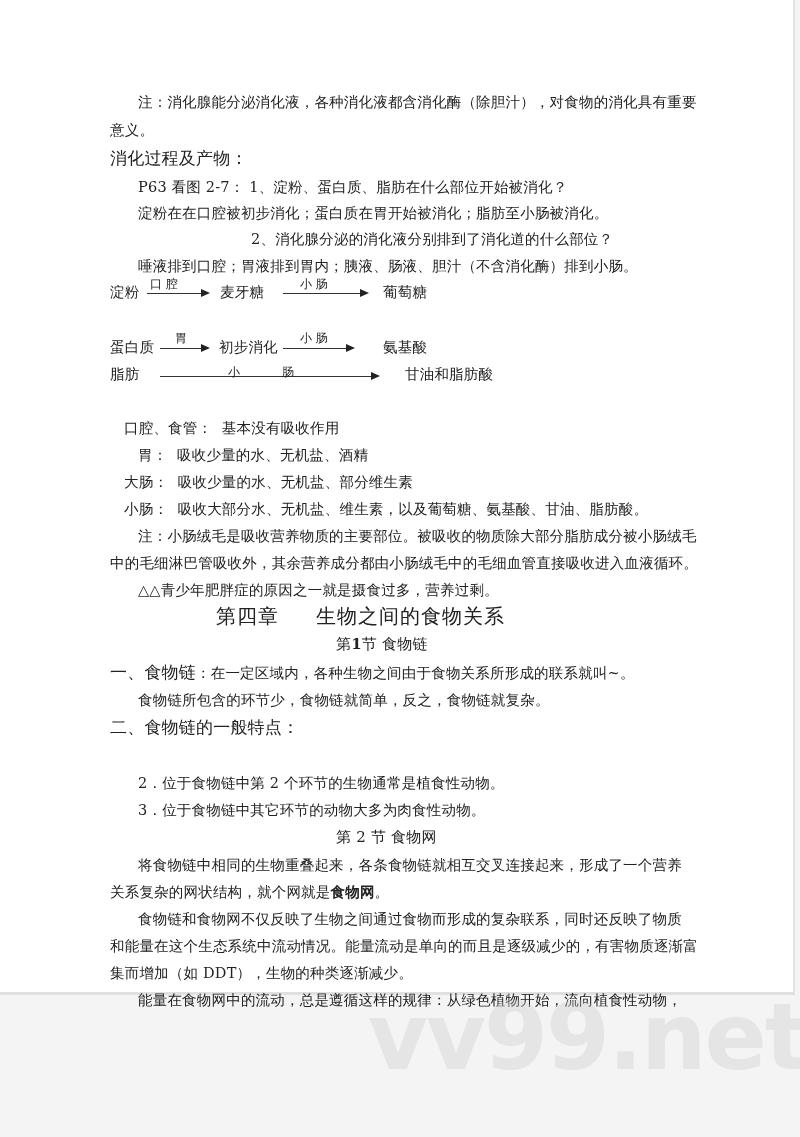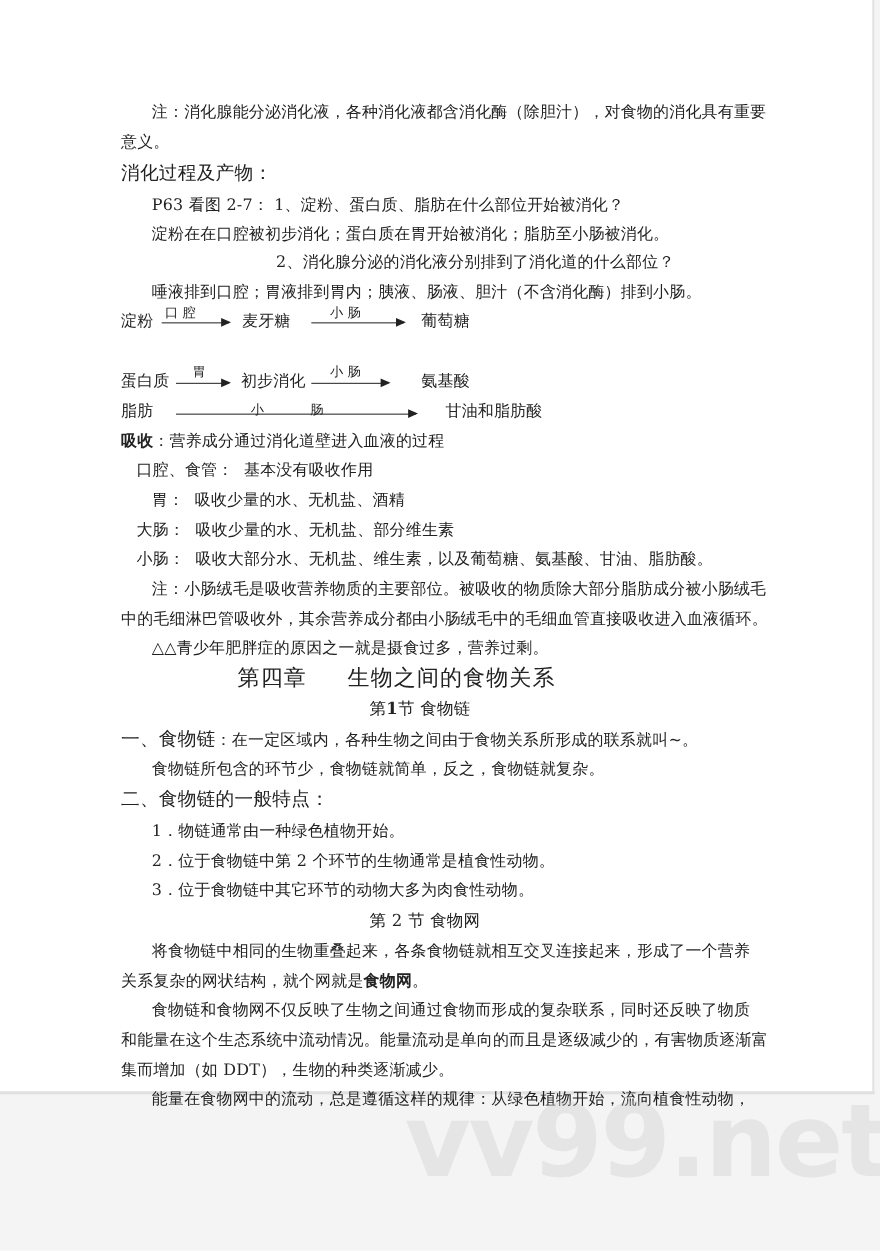--- a/index.html
+++ b/index.html
@@ -64,23 +64,20 @@
   </div>
 
   <div>
     <div class="line" style="left:110px;top:364px;">脂肪</div>
     <div class="arrow" style="left:160px;top:376px;width:218px;"></div>
     <div class="arrow-label" style="left:228px;top:364px;">小</div>
     <div class="arrow-label" style="left:282px;top:364px;">肠</div>
     <div class="line" style="left:405px;top:364px;">甘油和脂肪酸</div>
   </div>
 
-  <div class="line" style="left:110px;top:391px;">
-    <span class="b">吸收</span><span>：营养成分通过消化道壁进入血液的过程</span>
-  </div>
 
   <div class="line" style="left:124px;top:418px;">
     <span>口腔、食管：</span>&nbsp;&nbsp;<span>基本没有吸收作用</span>
   </div>
   <div class="line" style="left:138px;top:445px;">
     <span>胃：</span>&nbsp;&nbsp;<span>吸收少量的水、无机盐、酒精</span>
   </div>
   <div class="line" style="left:124px;top:472px;">
     <span>大肠：</span>&nbsp;&nbsp;<span>吸收少量的水、无机盐、部分维生素</span>
   </div>
@@ -100,21 +97,20 @@
   </div>
 
   <div class="line" style="left:110px;top:662px;">
     <span class="big">一、</span><span class="big">食物链</span><span>：在一定区域内，各种生物之间由于食物关系所形成的联系就叫~。</span>
   </div>
 
   <div class="line" style="left:138px;top:690px;">食物链所包含的环节少，食物链就简单，反之，食物链就复杂。</div>
 
   <div class="line big" style="left:110px;top:717px;">二、食物链的一般特点：</div>
 
-  <div class="line" style="left:138px;top:746px;">1．物链通常由一种绿色植物开始。</div>
   <div class="line" style="left:138px;top:773px;">2．位于食物链中第 2 个环节的生物通常是植食性动物。</div>
   <div class="line" style="left:138px;top:800px;">3．位于食物链中其它环节的动物大多为肉食性动物。</div>
 
   <div class="line section" style="left:336px;top:827px;">第 2 节    食物网</div>
 
   <div class="line" style="left:138px;top:855px;">将食物链中相同的生物重叠起来，各条食物链就相互交叉连接起来，形成了一个营养</div>
   <div class="line" style="left:110px;top:882px;">
     <span>关系复杂的网状结构，就个网就是</span><span class="b">食物网</span><span>。</span>
   </div>
 

